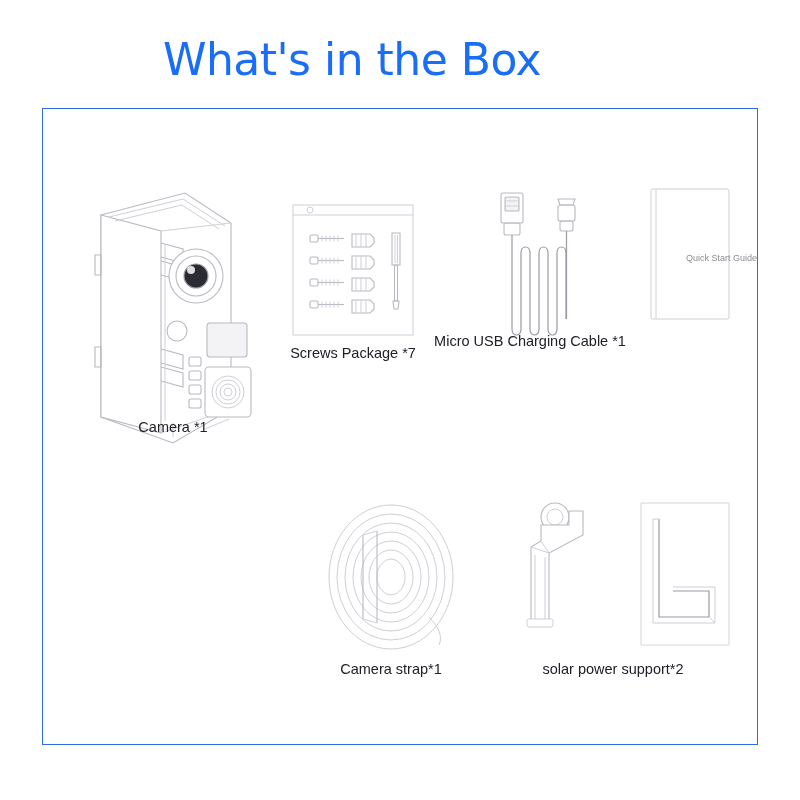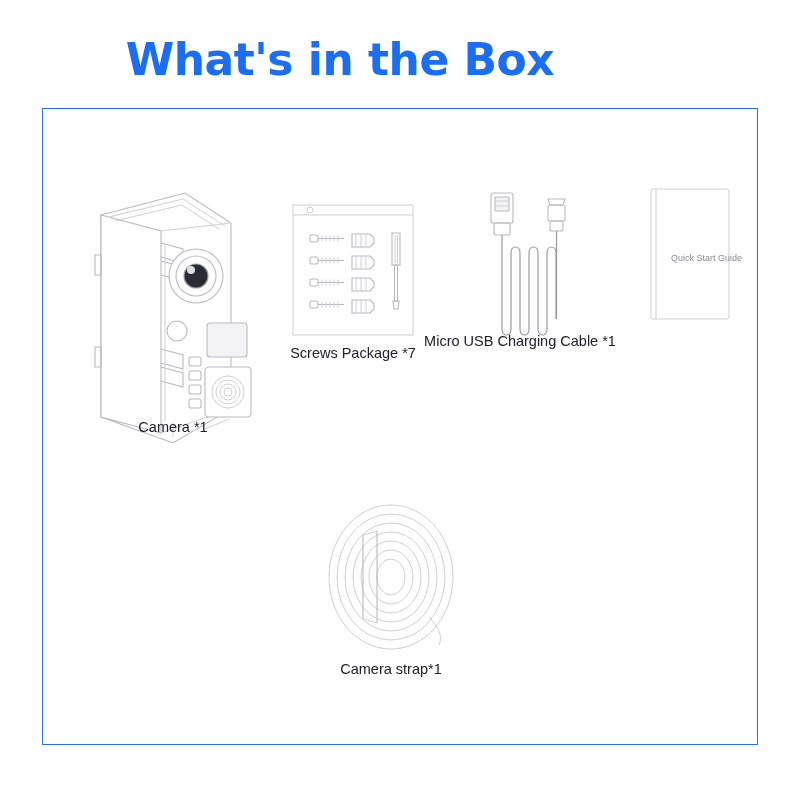--- a/index.html
+++ b/index.html
@@ -16,25 +16,25 @@
   }
   #page {
     width: 800px;
     height: 800px;
     position: relative;
     background: #ffffff;
   }
   .title {
     position: absolute;
     top: 34px;
-    left: 0;
+    left: 12px;
     width: 680px;
     text-align: center;
     font-size: 44px;
-    font-weight: bold;
+    font-weight: normal;
     color: #1a6ef5;
     letter-spacing: -0.5px;
     font-family: "DejaVu Sans", sans-serif;
   }
   .frame {
     position: absolute;
     left: 42px;
     top: 108px;
     width: 716px;
     height: 637px;
@@ -176,21 +176,21 @@
             <path d="M104 42 L112 42 L112 74 L104 74 Z"></path>
             <path class="ln-l" d="M107 44 L107 72 M109.5 44 L109.5 72"></path>
             <path d="M106.5 74 L109.5 74 L109.5 110 L106.5 110 Z"></path>
             <path d="M105 110 L111 110 L110 118 L106 118 Z"></path>
           </g>
         </svg>
       </div>
       <div class="item-label" style="left:-18px; top:154px; width:166px;">Screws Package *7</div>
     </div>
 
-    <div class="item" style="left:398px; top:70px; width:160px; height:185px;">
+    <div class="item" style="left:408px; top:70px; width:160px; height:185px;">
       <div class="item-art">
         <svg width="160" height="170" viewBox="0 0 160 170">
 
           <g class="ln">
             <rect x="50" y="14" width="22" height="30" rx="2"></rect>
             <rect class="fil-g" x="54" y="18" width="14" height="14" rx="1"></rect>
             <path class="ln-l" d="M54 22 L68 22 M54 27 L68 27"></path>
             <rect x="53" y="44" width="16" height="12" rx="2"></rect>
           </g>
 
@@ -206,21 +206,21 @@
       </div>
       <div class="item-label" style="left:-46px; top:154px; width:250px;">Micro USB Charging Cable *1</div>
     </div>
 
     <div class="item" style="left:580px; top:70px; width:130px; height:185px;">
       <div class="item-art">
         <svg width="130" height="170" viewBox="0 0 130 170">
           <rect class="ln-l fil-w" x="28" y="10" width="78" height="130" rx="2"></rect>
           <path class="ln-l" d="M33 10 L33 140"></path>
         </svg>
-        <div class="qsg-text" style="left:48px; top:74px;text-align:right;">Quick Start Guide</div>
+        <div class="qsg-text" style="left:63px; top:74px;text-align:right;">Quick Start Guide</div>
       </div>
     </div>
 
 
     <div class="item" style="left:258px; top:386px; width:180px; height:196px;">
       <div class="item-art">
         <svg width="180" height="170" viewBox="0 0 180 170">
           <g class="ln-l">
             <ellipse cx="90" cy="82" rx="62" ry="72"></ellipse>
             <ellipse cx="90" cy="82" rx="54" ry="63"></ellipse>
@@ -233,15 +233,38 @@
 
           <path class="ln" d="M62 40 L62 124 M76 36 L76 128"></path>
           <path class="ln-l" d="M62 40 L76 36 M62 124 L76 128"></path>
 
           <path class="ln-l" d="M128 122 C138 132 142 142 138 150"></path>
         </svg>
       </div>
       <div class="item-label" style="left:0; top:166px; width:180px;">Camera strap*1</div>
     </div>
 
+    <div class="item" style="left:440px; top:386px; width:260px; height:196px;">
+      <div class="item-art">
+        <svg width="260" height="170" viewBox="0 0 260 170">
+
+          <g>
+            <circle class="ln fil-w" cx="72" cy="22" r="14"></circle>
+            <circle class="ln-l" cx="72" cy="22" r="8"></circle>
+            <path class="ln fil-w" d="M58 30 L58 46 L48 52 L48 128 L66 128 L66 58 L100 40 L100 16 L86 16 L86 30 Z"></path>
+            <path class="ln-l" d="M58 46 L66 58 M48 52 L66 58"></path>
+            <path class="ln-l" d="M52 60 L52 124 M62 62 L62 124"></path>
+            <rect class="ln-l fil-w" x="44" y="124" width="26" height="8" rx="2"></rect>
+          </g>
+
+          <g>
+            <path class="ln-l fil-w" d="M158 8 L246 8 L246 150 L158 150 Z" style="stroke:#d6d6dc"></path>
+            <path class="ln-d" d="M176 24 L176 122 L226 122 L226 96 L190 96"></path>
+            <path class="ln-l" d="M170 24 L170 128 L232 128 L232 92 L190 92"></path>
+            <path class="ln-l" d="M170 24 L176 24 M226 122 L232 128"></path>
+          </g>
+        </svg>
+      </div>
+      <div class="item-label" style="left:10px; top:166px; width:240px;">solar power support*2</div>
+    </div>
 
   </div>
 </div>
 
 </body></html>

